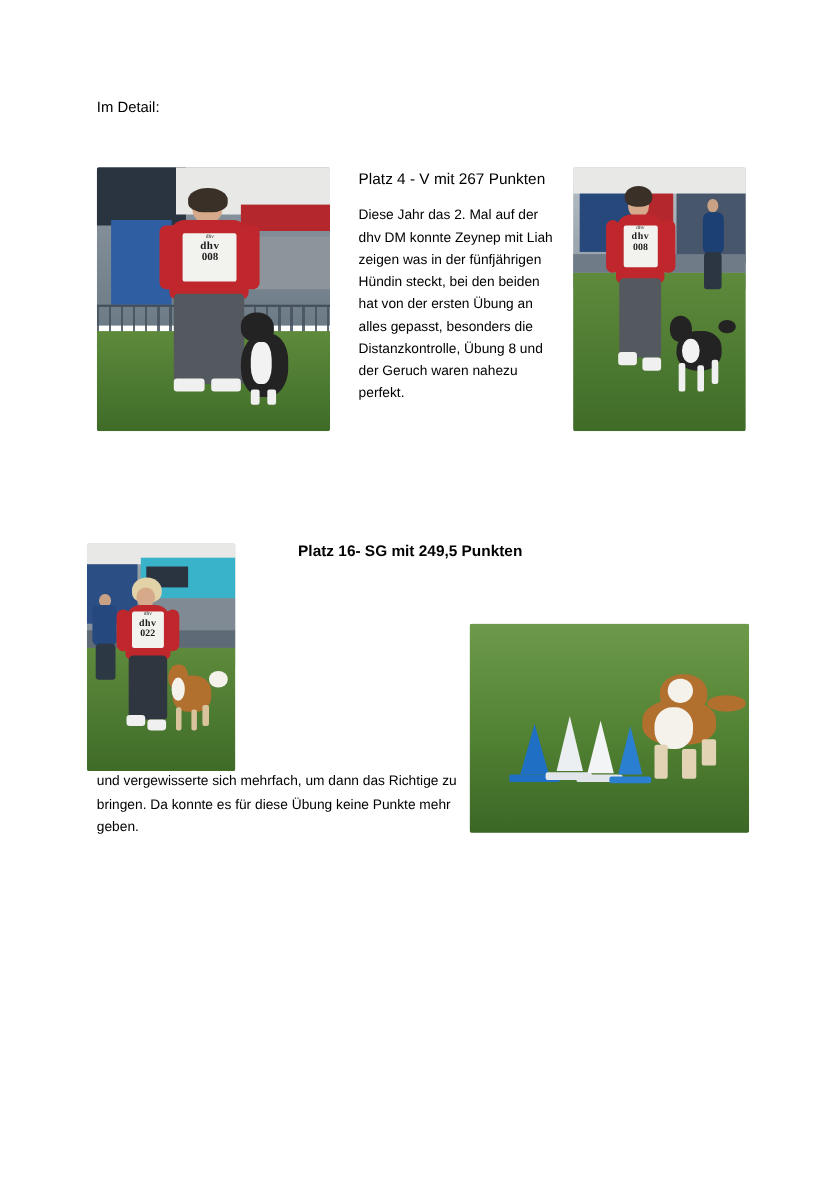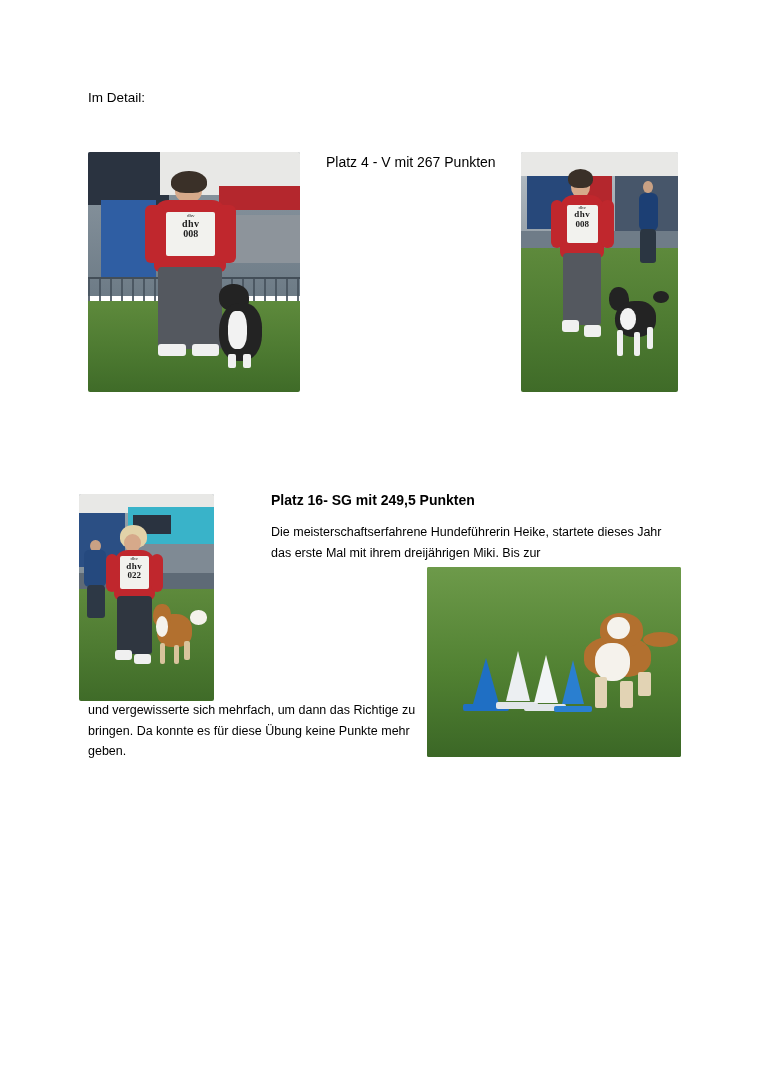--- a/index.html
+++ b/index.html
@@ -293,20 +293,21 @@
           <div class="dog-head" style="left:62%;top:55%;width:14%;height:11%;"></div>
           <div class="dog-body" style="left:62%;top:63%;width:20%;height:24%;"></div>
           <div class="dog-white" style="left:66%;top:66%;width:9%;height:16%;border-radius:40%;"></div>
           <div class="dog-leg" style="left:66%;top:84%;width:4%;height:6%;"></div>
           <div class="dog-leg" style="left:73%;top:84%;width:4%;height:6%;"></div>
         </div>
       </div>
 
       <div class="textcol">
         <div class="result-line">Platz 4 -  V mit 267 Punkten</div>
+        <div class="body-text">Diese Jahr das 2. Mal auf der dhv DM konnte Zeynep mit Liah zeigen was in der fünfjährigen Hündin steckt, bei den beiden hat von der ersten Übung an alles gepasst, besonders die Distanzkontrolle, Übung 8 und der Geruch waren nahezu perfekt.</div>
       </div>
 
       <div class="photo-right">
         <div class="scene">
           <div class="wall" style="height:46%;background:linear-gradient(#b9c2c9,#8d979f);"></div>
           <div class="banner white" style="left:0;top:0;width:100%;height:10%;"></div>
           <div class="banner" style="left:4%;top:10%;width:30%;height:22%;background:#27487a;"></div>
           <div class="banner red" style="left:36%;top:10%;width:22%;height:14%;"></div>
           <div class="banner" style="left:60%;top:10%;width:40%;height:26%;background:#47566a;"></div>
           <div class="banner" style="left:0;top:33%;width:100%;height:7%;background:#6f7c88;"></div>
@@ -379,21 +380,20 @@
           <div class="sheltie-white" style="left:57%;top:59%;width:9%;height:10%;"></div>
           <div class="dog-leg" style="left:60%;top:72%;width:4%;height:10%;background:#d9c39c;"></div>
           <div class="dog-leg" style="left:70%;top:73%;width:4%;height:9%;background:#d9c39c;"></div>
           <div class="dog-leg" style="left:78%;top:71%;width:4%;height:9%;background:#d9c39c;"></div>
           <div class="sheltie-white" style="left:82%;top:56%;width:13%;height:7%;border-radius:50%;"></div>
         </div>
       </div>
 
       <div class="result2">Platz 16-  SG mit 249,5 Punkten</div>
 
-      <div class="para-a">Die meisterschaftserfahrene Hundeführerin Heike, startete dieses Jahr das erste Mal mit ihrem dreijährigen Miki. Bis zur</div>
       <div class="para-c">und vergewisserte sich mehrfach, um dann das Richtige zu bringen. Da konnte es für diese Übung keine Punkte mehr geben.</div>
 
       <div class="photo-right2">
         <div class="scene" style="background:linear-gradient(#6d9a4a,#4e7e31 60%,#3d6a27);">
           <div class="grass" style="height:100%;background:linear-gradient(#6d9a4a,#518132 55%,#3b6726);"></div>
 
           <div class="cone" style="left:18%;top:48%;border-left:13px solid transparent;border-right:13px solid transparent;border-bottom:46px solid #1f6fc4;"></div>
           <div style="position:absolute;left:14%;top:72%;width:46px;height:7px;background:#1f6fc4;border-radius:2px;"></div>
 
           <div class="cone" style="left:31%;top:44%;border-left:12px solid transparent;border-right:12px solid transparent;border-bottom:50px solid #eceff2;"></div>

